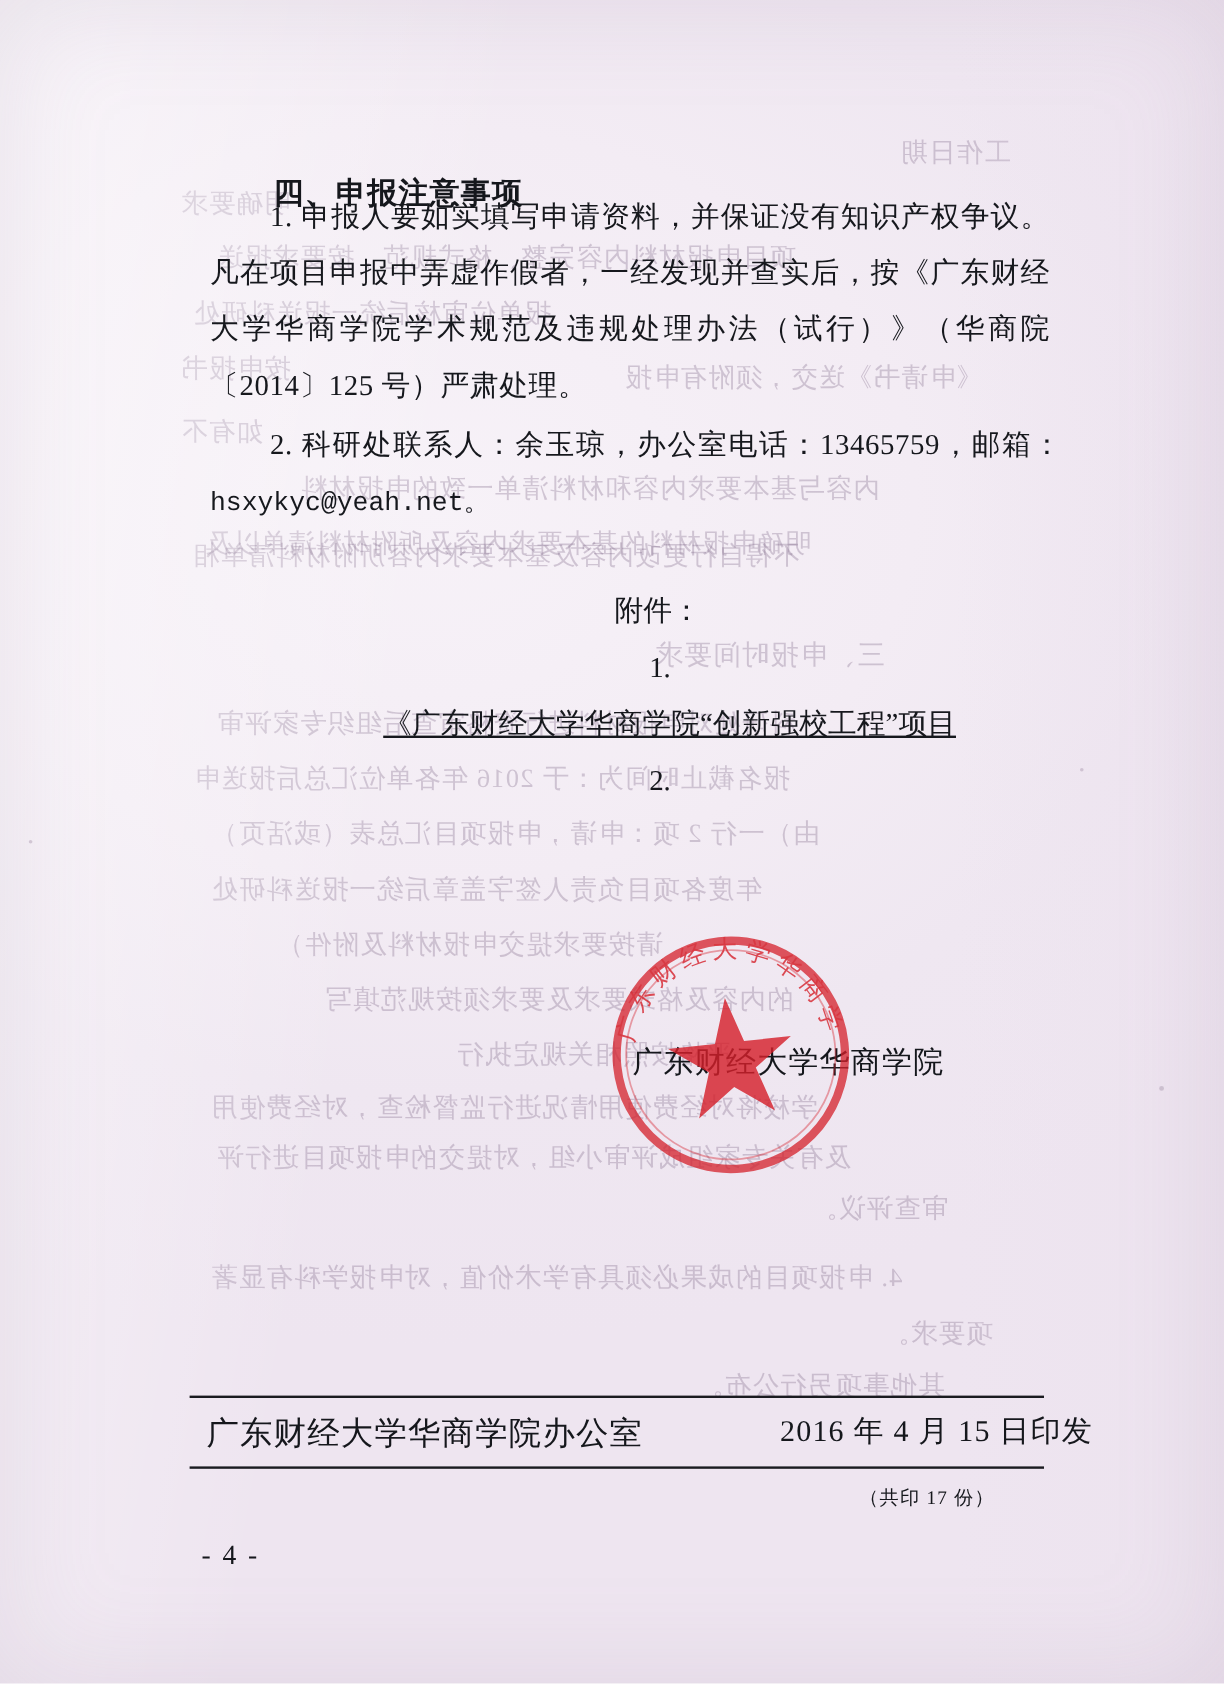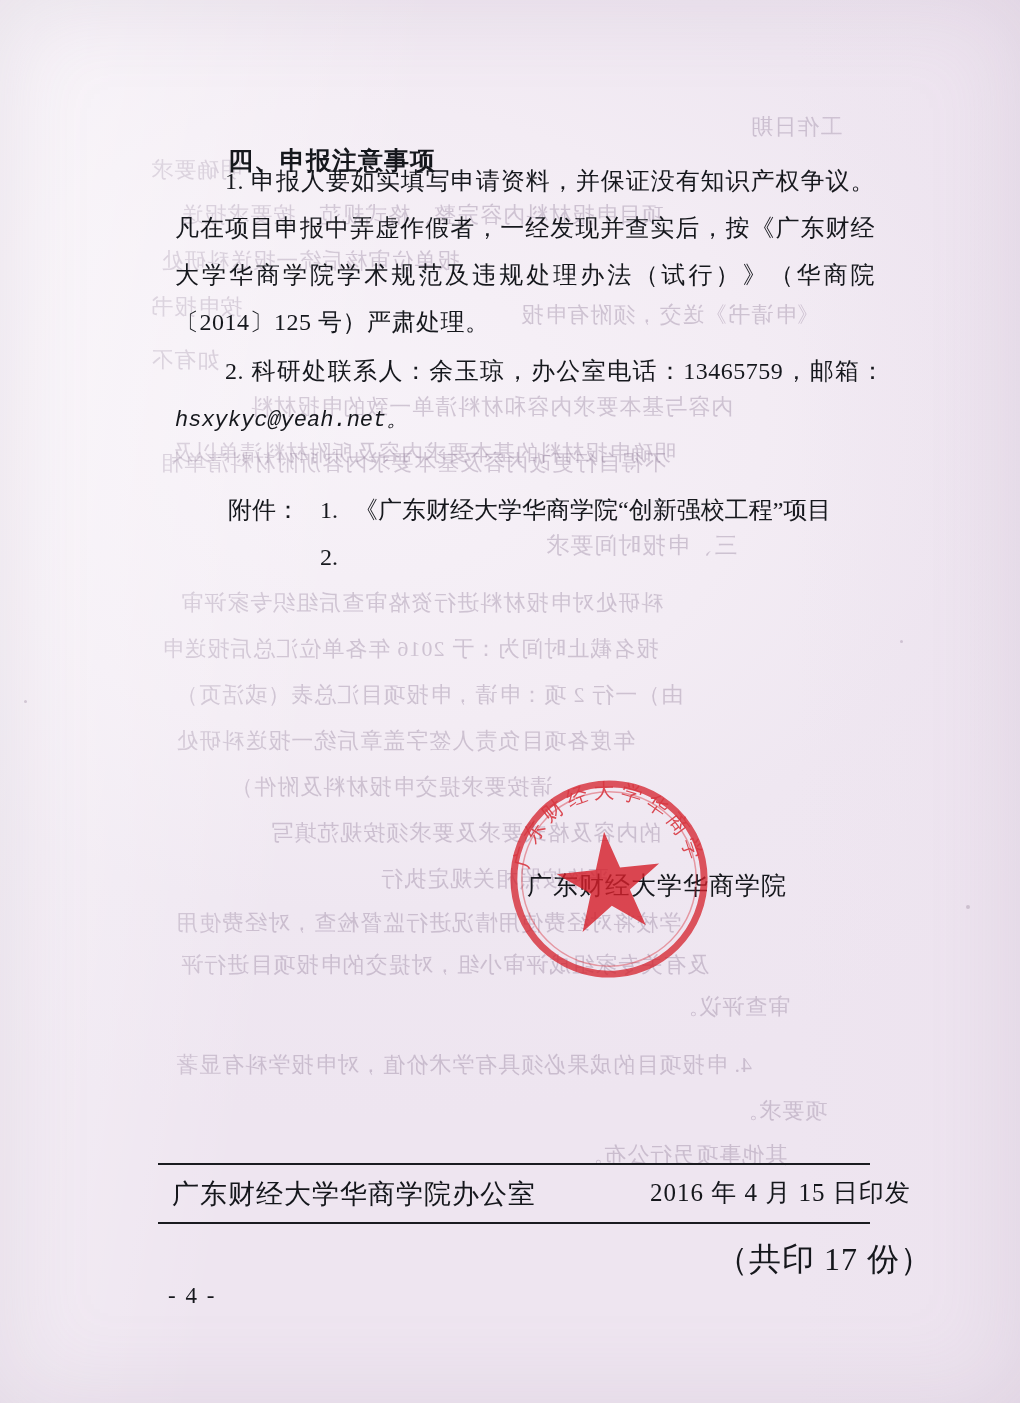--- a/index.html
+++ b/index.html
@@ -91,45 +91,46 @@
     left: 175px;
     top: 348px;
     width: 710px;
     text-indent: 50px;
     text-align: justify;
   }
   .mono-ish {
     font-family: "Liberation Mono", "DejaVu Sans Mono", monospace;
     font-size: 22px;
     letter-spacing: 0px;
-    font-style: italic;
   }
   .attach-block {
     position: absolute;
     left: 228px;
     top: 487px;
     width: 660px;
     font-size: 24px;
     line-height: 47px;
     color: #16181d;
   }
   .attach-row {
     display: flex;
     align-items: center;
+    flex-direction: column;
   }
   .attach-label {
     width: 92px;
     flex: none;
   }
   .attach-num {
     width: 34px;
     flex: none;
   }
   .attach-text {
     flex: 1;
+    text-decoration: underline;
   }
   .attach-cont {
     margin-left: 126px;
   }
 
   .signature {
     position: absolute;
     left: 527px;
     top: 862px;
     font-size: 25px;
@@ -179,21 +180,21 @@
     top: 1176px;
     font-size: 25px;
     color: #15171c;
     letter-spacing: 1px;
     z-index: 4;
   }
   .copies {
     position: absolute;
     left: 716px;
     top: 1238px;
-    font-size: 32px;
+    font-size: 16px;
     color: #15171c;
     letter-spacing: 1px;
     z-index: 4;
   }
   .page-num {
     position: absolute;
     left: 168px;
     top: 1283px;
     font-size: 23px;
     color: #15171c;

